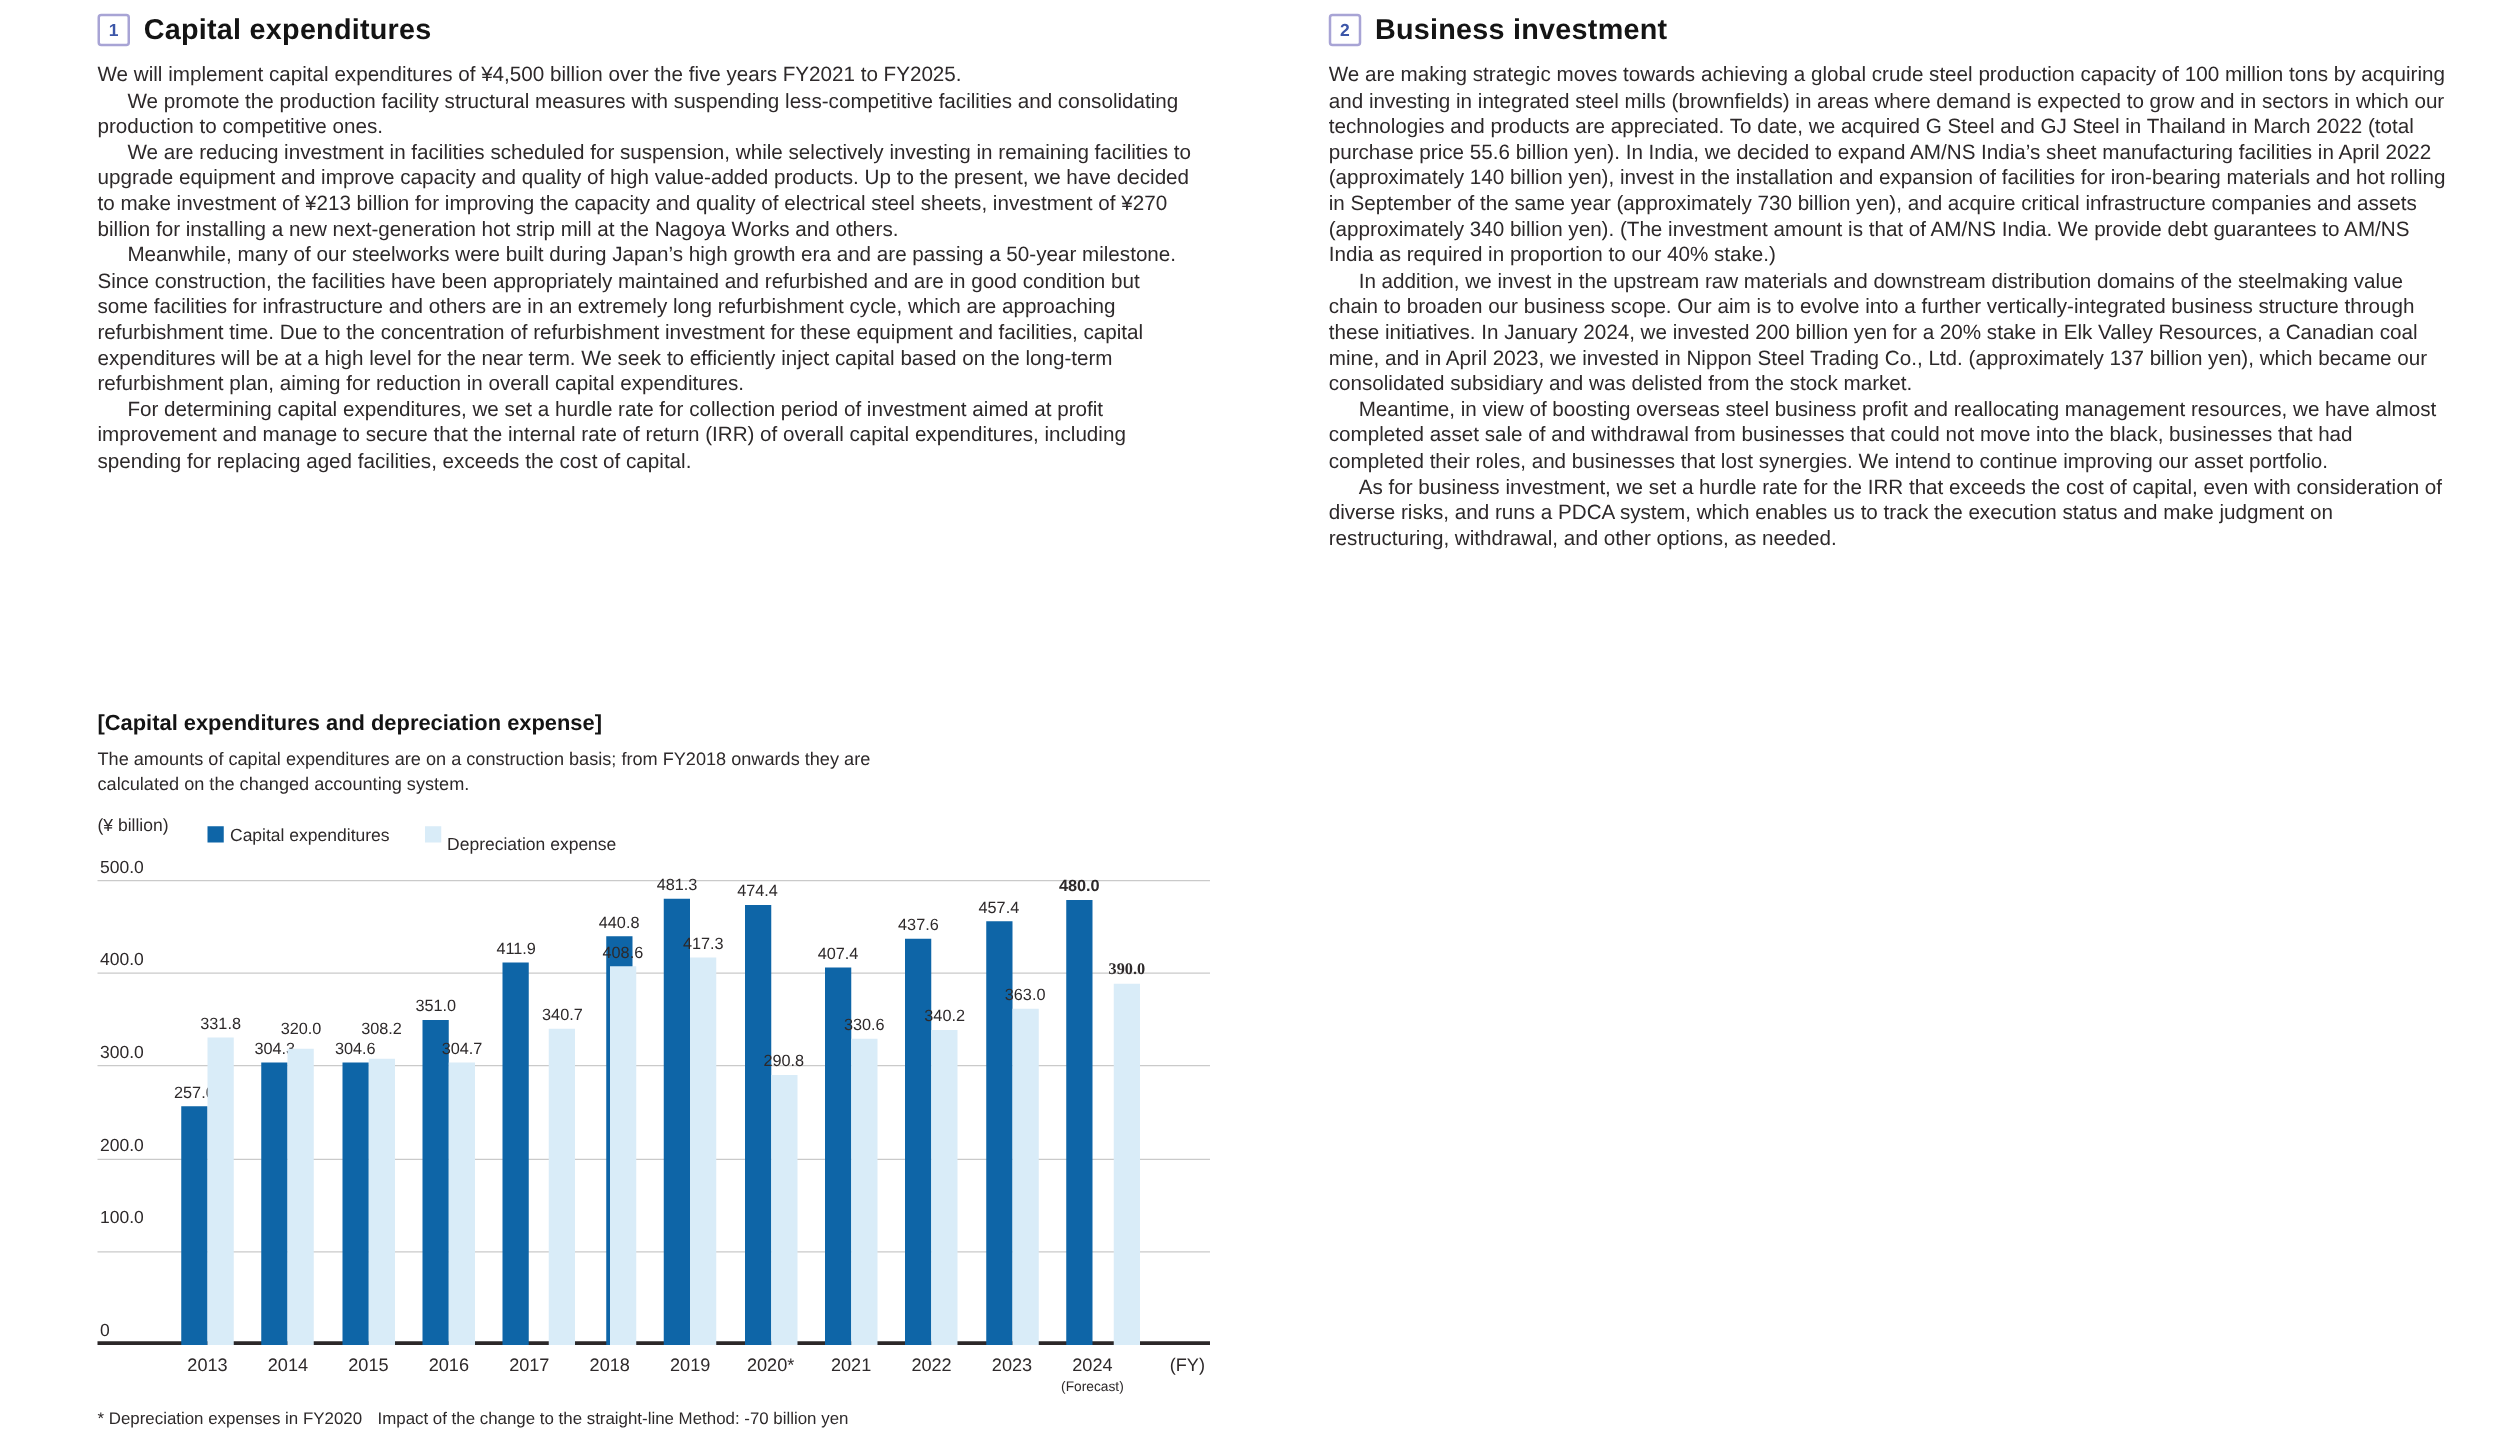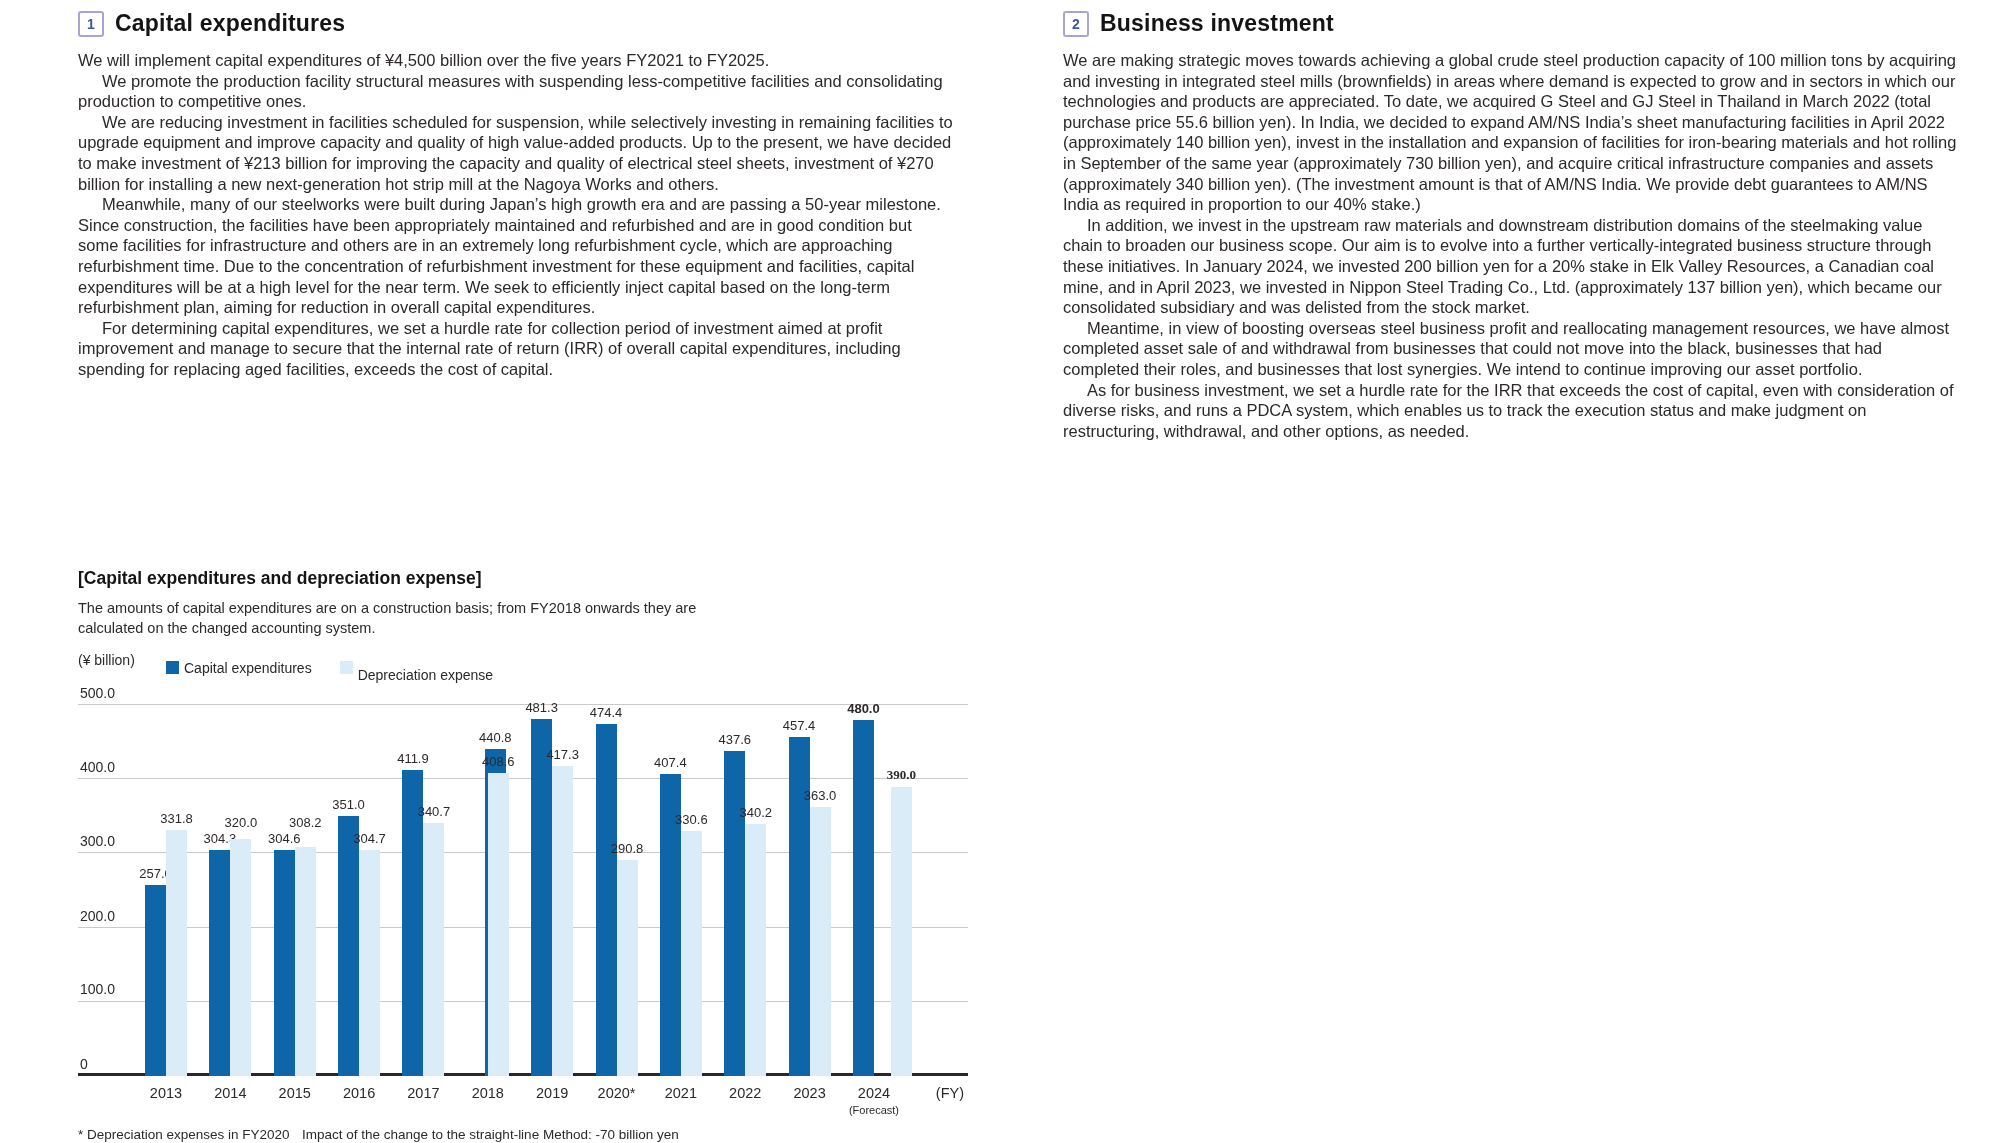--- a/index.html
+++ b/index.html
@@ -101,21 +101,21 @@
       <div class="fy">(FY)</div>
     <div class="gridline" style="bottom: 371px;"></div>
         <div class="ytick" style="bottom: 375px;">500.0</div>
         <div class="gridline" style="bottom: 296.8px;"></div>
         <div class="ytick" style="bottom: 300.8px;">400.0</div>
         <div class="gridline" style="bottom: 222.6px;"></div>
         <div class="ytick" style="bottom: 226.6px;">300.0</div>
         <div class="gridline" style="bottom: 148.4px;"></div>
         <div class="ytick" style="bottom: 152.4px;">200.0</div>
         <div class="gridline" style="bottom: 74.2px;"></div>
-        <div class="ytick" style="bottom: 79px;">100.0</div>
+        <div class="ytick" style="bottom: 95px;">100.0</div>
         <div class="gridline baseline" style="bottom: 0px;"></div>
         <div class="ytick" style="bottom: 4px;">0</div>
         <div class="bars">
           <div class="group">
             <div class="bar-slot" style="left: 0px;">
               <div class="bar" style="height: 190.694px; background: rgb(14, 101, 167);"></div>
               <div class="val" style="bottom: 194.694px;">257.0</div>
             </div>
             <div class="bar-slot" style="left: 21px;">
               <div class="bar" style="height: 246.196px; background: rgb(217, 236, 248);"></div>
@@ -154,21 +154,21 @@
               <div class="bar" style="height: 226.087px; background: rgb(217, 236, 248);"></div>
               <div class="val" style="bottom: 230.087px;">304.7</div>
             </div>
             <div class="xlab">2016</div>
           </div>
           <div class="group">
             <div class="bar-slot" style="left: 0px;">
               <div class="bar" style="height: 305.63px; background: rgb(14, 101, 167);"></div>
               <div class="val" style="bottom: 309.63px;">411.9</div>
             </div>
-            <div class="bar-slot" style="left: 21px;">
+            <div class="bar-slot" style="left: 37px;">
               <div class="bar" style="height: 252.799px; background: rgb(217, 236, 248);"></div>
               <div class="val" style="bottom: 256.799px;">340.7</div>
             </div>
             <div class="xlab">2017</div>
           </div>
           <div class="group">
             <div class="bar-slot" style="left: 18px;">
               <div class="bar" style="height: 327.074px; background: rgb(14, 101, 167);"></div>
               <div class="val" style="bottom: 331.074px;">440.8</div>
             </div>

